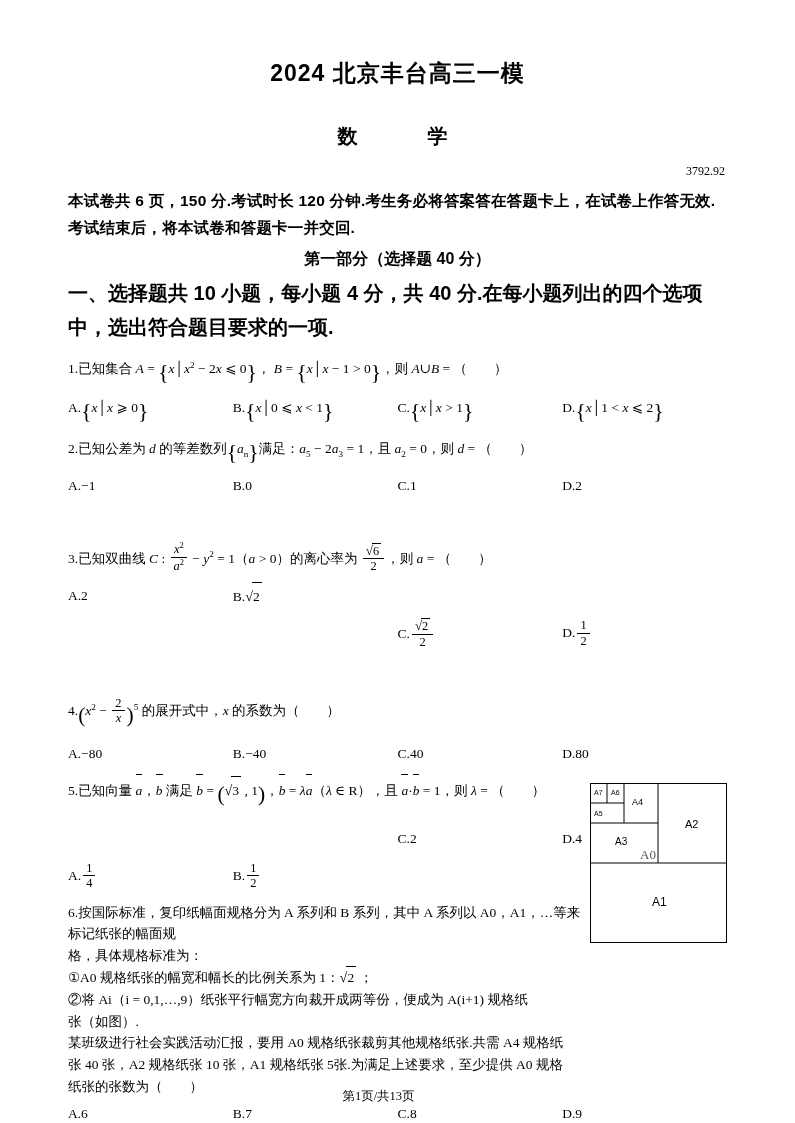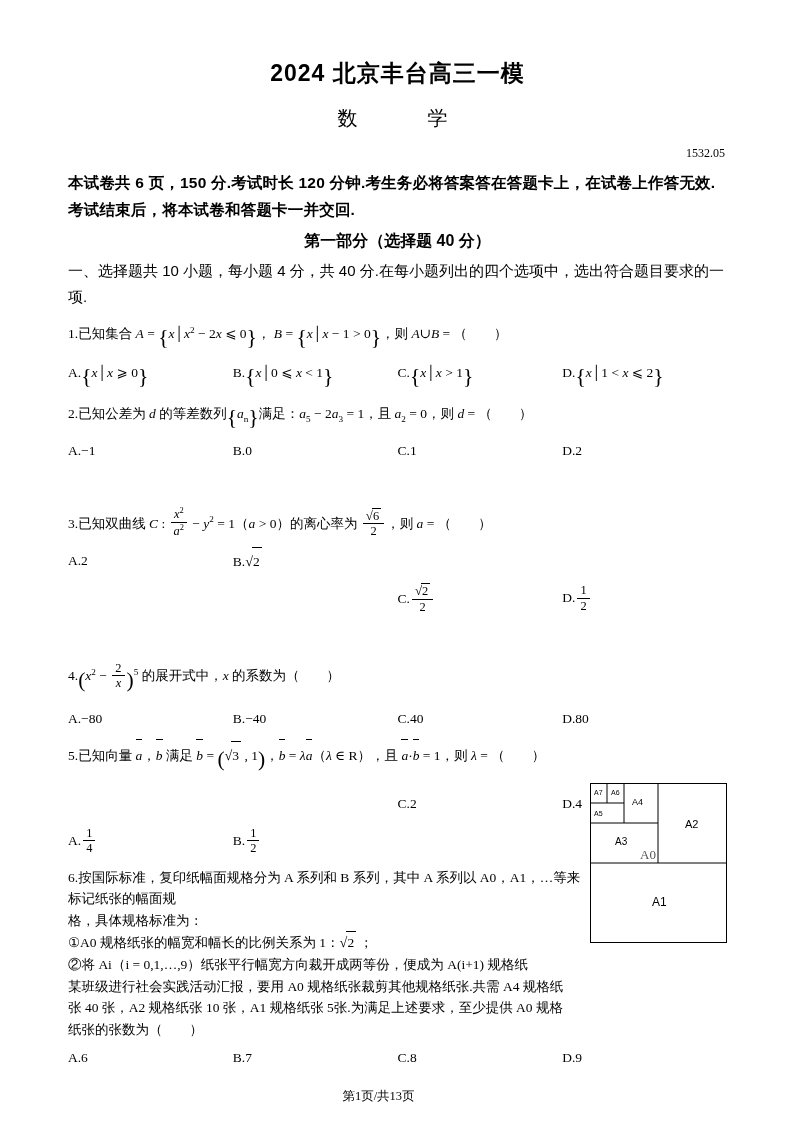--- a/index.html
+++ b/index.html
@@ -25,23 +25,23 @@
     text-align: center;
     font-size: 23px;
     font-weight: bold;
     letter-spacing: 1px;
     margin-top: 18px;
     font-family: "Liberation Sans", sans-serif;
   }
   .subject {
     text-align: center;
     font-size: 20px;
-    font-weight: normal;
+    font-weight: bold;
     letter-spacing: 10px;
-    margin-top: 16px;
+    margin-top: 34px;
     font-family: "Liberation Sans", sans-serif;
   }
   .date {
     text-align: right;
     font-size: 12px;
     margin-top: 14px;
     margin-right: 2px;
   }
   .notice {
     font-size: 15.5px;
@@ -52,22 +52,22 @@
     font-family: "Liberation Sans", sans-serif;
   }
   .part-heading {
     text-align: center;
     font-size: 16px;
     font-weight: bold;
     margin-top: 8px;
     font-family: "Liberation Sans", sans-serif;
   }
   .section-intro {
-    font-size: 15px;
-    font-weight: normal;
+    font-size: 20px;
+    font-weight: bold;
     line-height: 1.7;
     margin-top: 6px;
     font-family: "Liberation Sans", sans-serif;
   }
   .q {
     font-size: 13.5px;
     line-height: 1.6;
     margin-top: 11px;
   }
   .q-tall {
@@ -141,21 +141,21 @@
     width: 520px;
   }
 </style>
 </head>
 <body>
 
 <div class="page">
 
   <div class="title">2024 北京丰台高三一模</div>
   <div class="subject">数　　学</div>
-  <div class="date">1532.05</div>
+  <div class="date">3792.92</div>
 
   <div class="notice">
     <div>本试卷共 6 页，150 分.考试时长 120 分钟.考生务必将答案答在答题卡上，在试卷上作答无效.</div>
     <div>考试结束后，将本试卷和答题卡一并交回.</div>
   </div>
 
   <div class="part-heading">第一部分（选择题 40 分）</div>
 
   <div class="section-intro">一、选择题共 10 小题，每小题 4 分，共 40 分.在每小题列出的四个选项中，选出符合题目要求的一项.</div>
 
@@ -214,20 +214,21 @@
     <div>B.<span class="frac"><span class="num">1</span><span class="den">2</span></span></div>
     <div>C.2</div>
     <div>D.4</div>
   </div>
 
   <div class="q q6body">
     <div><span>6.</span><span>按国际标准，复印纸幅面规格分为 A 系列和 B 系列，其中 A 系列以 A0，A1，…等来标记纸张的幅面规</span></div>
     <div>格，具体规格标准为：</div>
     <div>①A0 规格纸张的幅宽和幅长的比例关系为 1：<span class="radic">√</span><span class="sqrt">2</span> ；</div>
     <div>②将 Ai（i = 0,1,…,9）纸张平行幅宽方向裁开成两等份，便成为 A(i+1) 规格纸</div>
+    <div>张（如图）.</div>
     <div>某班级进行社会实践活动汇报，要用 A0 规格纸张裁剪其他规格纸张.共需 A4 规格纸</div>
     <div>张 40 张，A2 规格纸张 10 张，A1 规格纸张 5张.为满足上述要求，至少提供 A0 规格</div>
     <div>纸张的张数为（　　）</div>
   </div>
   <div class="opts" style="">
     <div>A.6</div>
     <div>B.7</div>
     <div>C.8</div>
     <div>D.9</div>
   </div>

